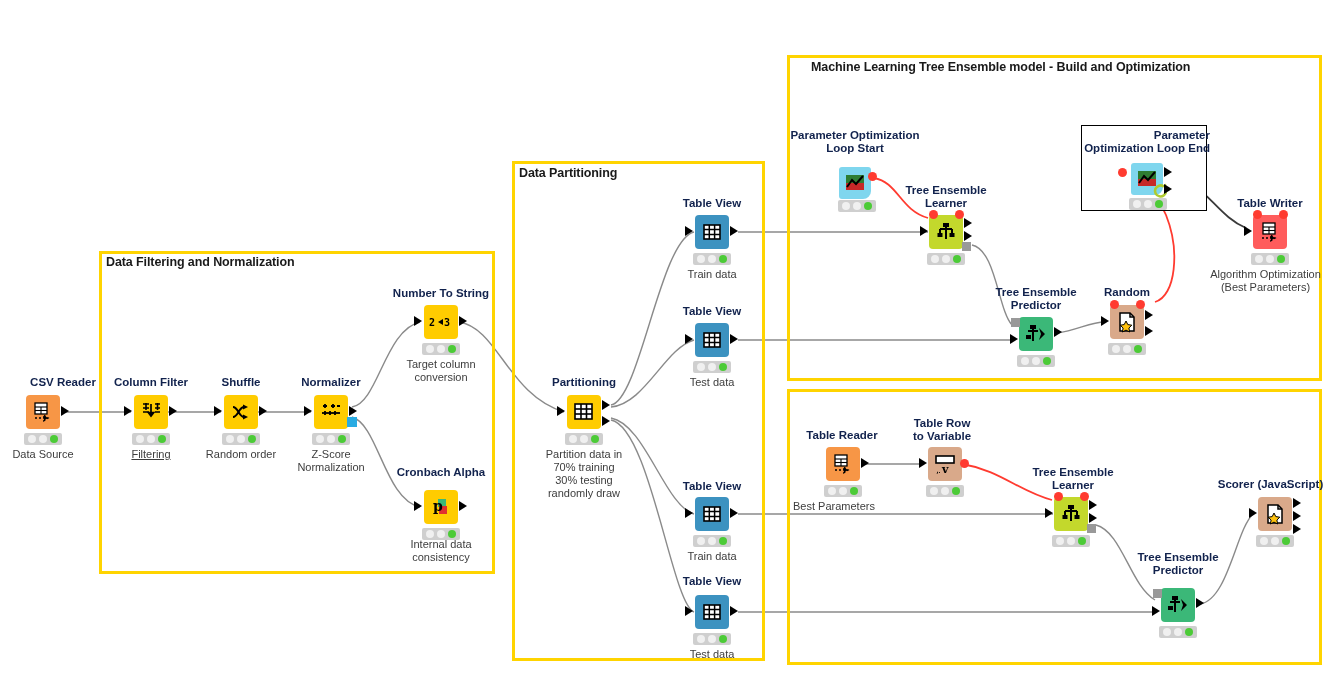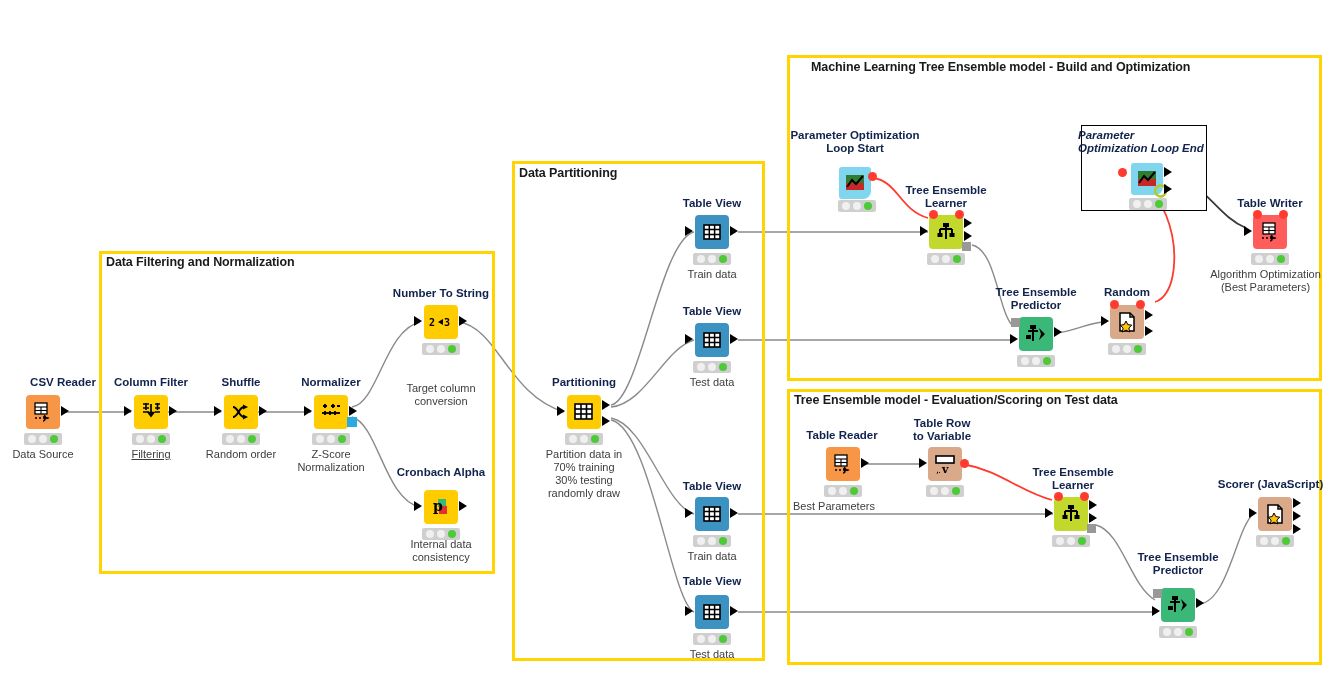--- a/index.html
+++ b/index.html
@@ -113,21 +113,20 @@
   <div class="group" style="left:99px;top:251px;width:396px;height:323px;"></div>
   <div class="group-title" style="left:103px;top:255px;text-align:right;">Data Filtering and Normalization</div>
 
   <div class="group" style="left:512px;top:161px;width:253px;height:500px;"></div>
   <div class="group-title" style="left:516px;top:166px;">Data Partitioning</div>
 
   <div class="group" style="left:787px;top:55px;width:535px;height:326px;"></div>
   <div class="group-title" style="left:791px;top:60px;padding-left:20px;">Machine Learning Tree Ensemble model - Build and Optimization</div>
 
   <div class="group" style="left:787px;top:389px;width:535px;height:276px;"></div>
-  <div class="group-title" style="left:791px;top:393px;">Tree Ensemble model - Evaluation/Scoring on Test data</div>
 
   <div class="node-title" style="left:0px;top:376px;width:86px;padding-left:20px;">CSV Reader</div>
   <div class="node csvreader" style="left:26px;top:395px;">
     <svg width="22" height="22" viewBox="0 0 22 22">
       <rect x="3" y="2" width="12" height="11" fill="#fff" stroke="#000" stroke-width="1.3"></rect>
       <line x1="3" y1="6" x2="15" y2="6" stroke="#000" stroke-width="1.1"></line>
       <line x1="9" y1="6" x2="9" y2="13" stroke="#000" stroke-width="1.1"></line>
       <line x1="3" y1="9.5" x2="15" y2="9.5" stroke="#000" stroke-width="1.1"></line>
       <path d="M3,17 h10 M12,14.5 l4,2.5 l-4,2.5 z" stroke="#000" stroke-width="1.6" fill="#000" stroke-dasharray="2 2"></path>
     </svg>
@@ -203,21 +202,21 @@
       <text x="16" y="12" font-family="DejaVu Sans Mono, monospace" font-size="10" font-weight="bold" fill="#000">3</text>
     </svg>
   </div>
   <div class="port in" style="left:414px;top:316px;"></div>
   <div class="port out" style="left:459px;top:316px;"></div>
   <div class="status" style="left:422px;top:343px;">
     <i></i>
       <i></i>
       <i class="on"></i>
     </div>
-  <div class="node-sub" style="left:379px;top:358px;width:124px;margin-top:24px;">Target column
+  <div class="node-sub" style="left:379px;top:358px;width:124px;">Target column
 conversion</div>
 
   <div class="node-title" style="left:379px;top:466px;width:124px;">Cronbach Alpha</div>
   <div class="node yellow" style="left:424px;top:490px;">
     <svg width="22" height="22" viewBox="0 0 22 22">
       <rect x="8" y="3" width="8" height="8" fill="#3BB878"></rect>
       <rect x="9" y="10" width="8" height="8" fill="#E03030"></rect>
       <text x="3" y="15" font-family="DejaVu Serif, serif" font-size="14" font-weight="bold" fill="#000">p</text>
     </svg>
   </div>
@@ -400,21 +399,21 @@
   <div class="port in" style="left:1101px;top:316px;"></div>
   <div class="port out" style="left:1145px;top:310px;"></div>
   <div class="port out" style="left:1145px;top:326px;"></div>
   <div class="status" style="left:1108px;top:343px;">
     <i></i>
       <i></i>
       <i class="on"></i>
     </div>
 
   <div class="selbox" style="left:1081px;top:125px;width:126px;height:86px;"></div>
-  <div class="node-title" style="left:1078px;top:129px;width:132px;text-align:left;font-style:italic;">Parameter
+  <div class="node-title" style="left:1078px;top:129px;width:132px;text-align:right;">Parameter
 Optimization Loop End</div>
   <div class="node cyan" style="left:1131px;top:163px;width:32px;height:32px;">
     <svg width="22" height="22" viewBox="0 0 22 22">
       <rect x="2" y="3" width="18" height="15" fill="#C62828"></rect>
       <rect x="2" y="3" width="18" height="8" fill="#2E7D32"></rect>
       <path d="M3,15 L8,8 L12,12 L19,4" stroke="#000" stroke-width="2" fill="none"></path>
     </svg>
   </div>
   <svg class="loop-arrow" style="left:1152px;top:182px;" viewBox="0 0 18 18">
     <path d="M14,9 a5.5,5.5 0 1 1 -2.4,-4.6" fill="none" stroke="#AFCB2F" stroke-width="2.6"></path>

